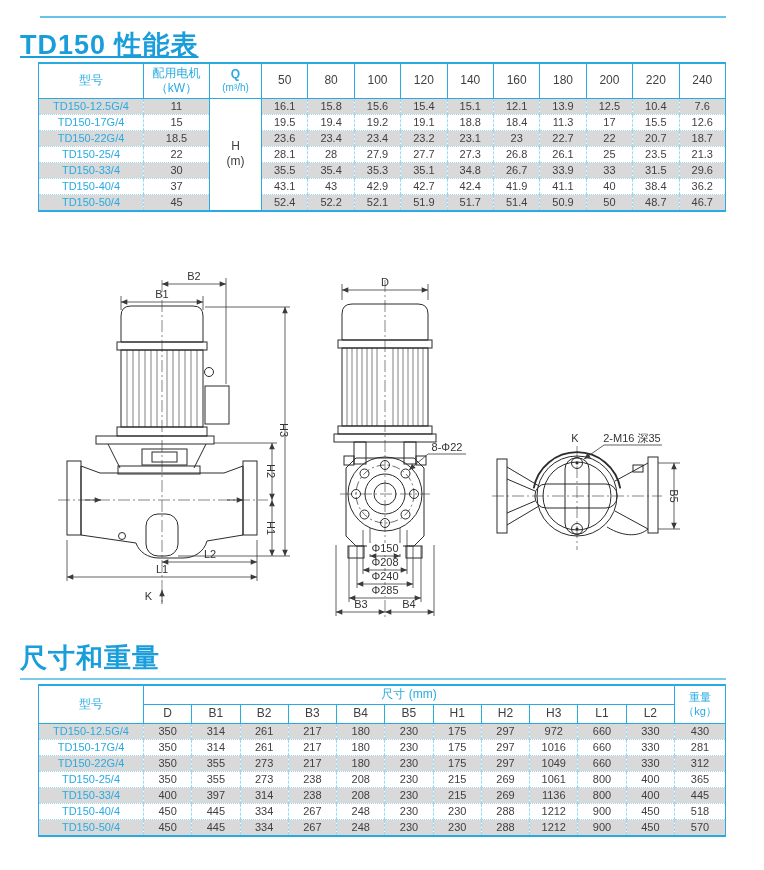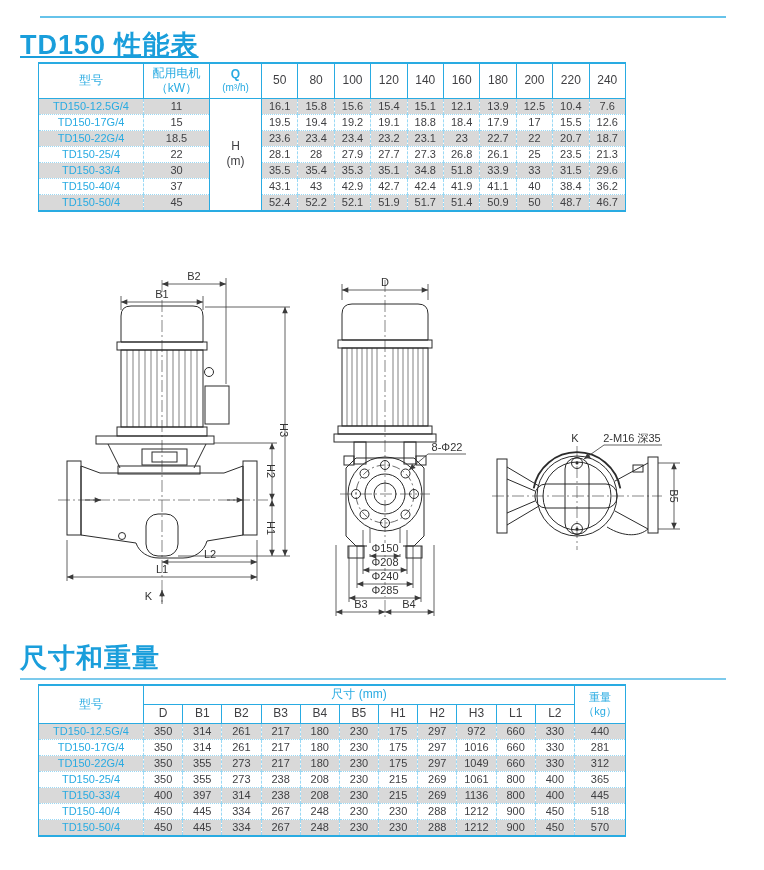--- a/index.html
+++ b/index.html
@@ -18,21 +18,21 @@
   }
   .rule{position:absolute;height:2px;background:#66c3ea;}
   #rule-top{left:40px;top:16px;width:686px;}
   #rule-mid{left:20px;top:678px;width:706px;background:#7ccaec;}
   .sec-title{
     position:absolute;left:20px;color:var(--accent-deep);
     font-size:27px;font-weight:bold;letter-spacing:1px;white-space:nowrap;
   }
   #title1{top:27px;text-decoration:underline;}
   #title2{top:640px;}
-  table{border-collapse:collapse;table-layout:fixed;width:588px;background:#fff;}
+  table{border-collapse:collapse;table-layout:fixed;width:688px;background:#fff;}
   .datatable{position:absolute;left:38px;border:1.5px solid var(--accent);border-top-width:2.5px;border-bottom-width:2.5px;}
   #perf-table{top:62px;}
   #dim-table{top:684px;}
   th,td{text-align:center;vertical-align:middle;padding:0;overflow:hidden;white-space:nowrap;}
   thead th{
     font-weight:normal;color:var(--accent);font-size:12px;line-height:1.25;
     border-right:1px solid var(--accent);border-bottom:1.5px solid var(--accent);
   }
   #perf-table thead th{height:35px;}
   thead th.flow{color:var(--dark);}
@@ -346,21 +346,21 @@
         </tr>
         <tr>
           <td class="model">TD150-17G/4</td>
           <td>15</td>
           <td>19.5</td>
           <td>19.4</td>
           <td>19.2</td>
           <td>19.1</td>
           <td>18.8</td>
           <td>18.4</td>
-          <td>17.9</td>
+          <td>11.3</td>
           <td>17</td>
           <td>15.5</td>
           <td>12.6</td>
         </tr>
         <tr>
           <td class="model">TD150-22G/4</td>
           <td>18.5</td>
           <td>23.6</td>
           <td>23.4</td>
           <td>23.4</td>
@@ -387,21 +387,21 @@
           <td>21.3</td>
         </tr>
         <tr>
           <td class="model">TD150-33/4</td>
           <td>30</td>
           <td>35.5</td>
           <td>35.4</td>
           <td>35.3</td>
           <td>35.1</td>
           <td>34.8</td>
-          <td>51.8</td>
+          <td>26.7</td>
           <td>33.9</td>
           <td>33</td>
           <td>31.5</td>
           <td>29.6</td>
         </tr>
         <tr>
           <td class="model">TD150-40/4</td>
           <td>37</td>
           <td>43.1</td>
           <td>43</td>
@@ -480,21 +480,21 @@
           <td>314</td>
           <td>261</td>
           <td>217</td>
           <td>180</td>
           <td>230</td>
           <td>175</td>
           <td>297</td>
           <td>972</td>
           <td>660</td>
           <td>330</td>
-          <td>440</td>
+          <td>430</td>
         </tr>
         <tr>
           <td class="model">TD150-17G/4</td>
           <td>350</td>
           <td>314</td>
           <td>261</td>
           <td>217</td>
           <td>180</td>
           <td>230</td>
           <td>175</td>

